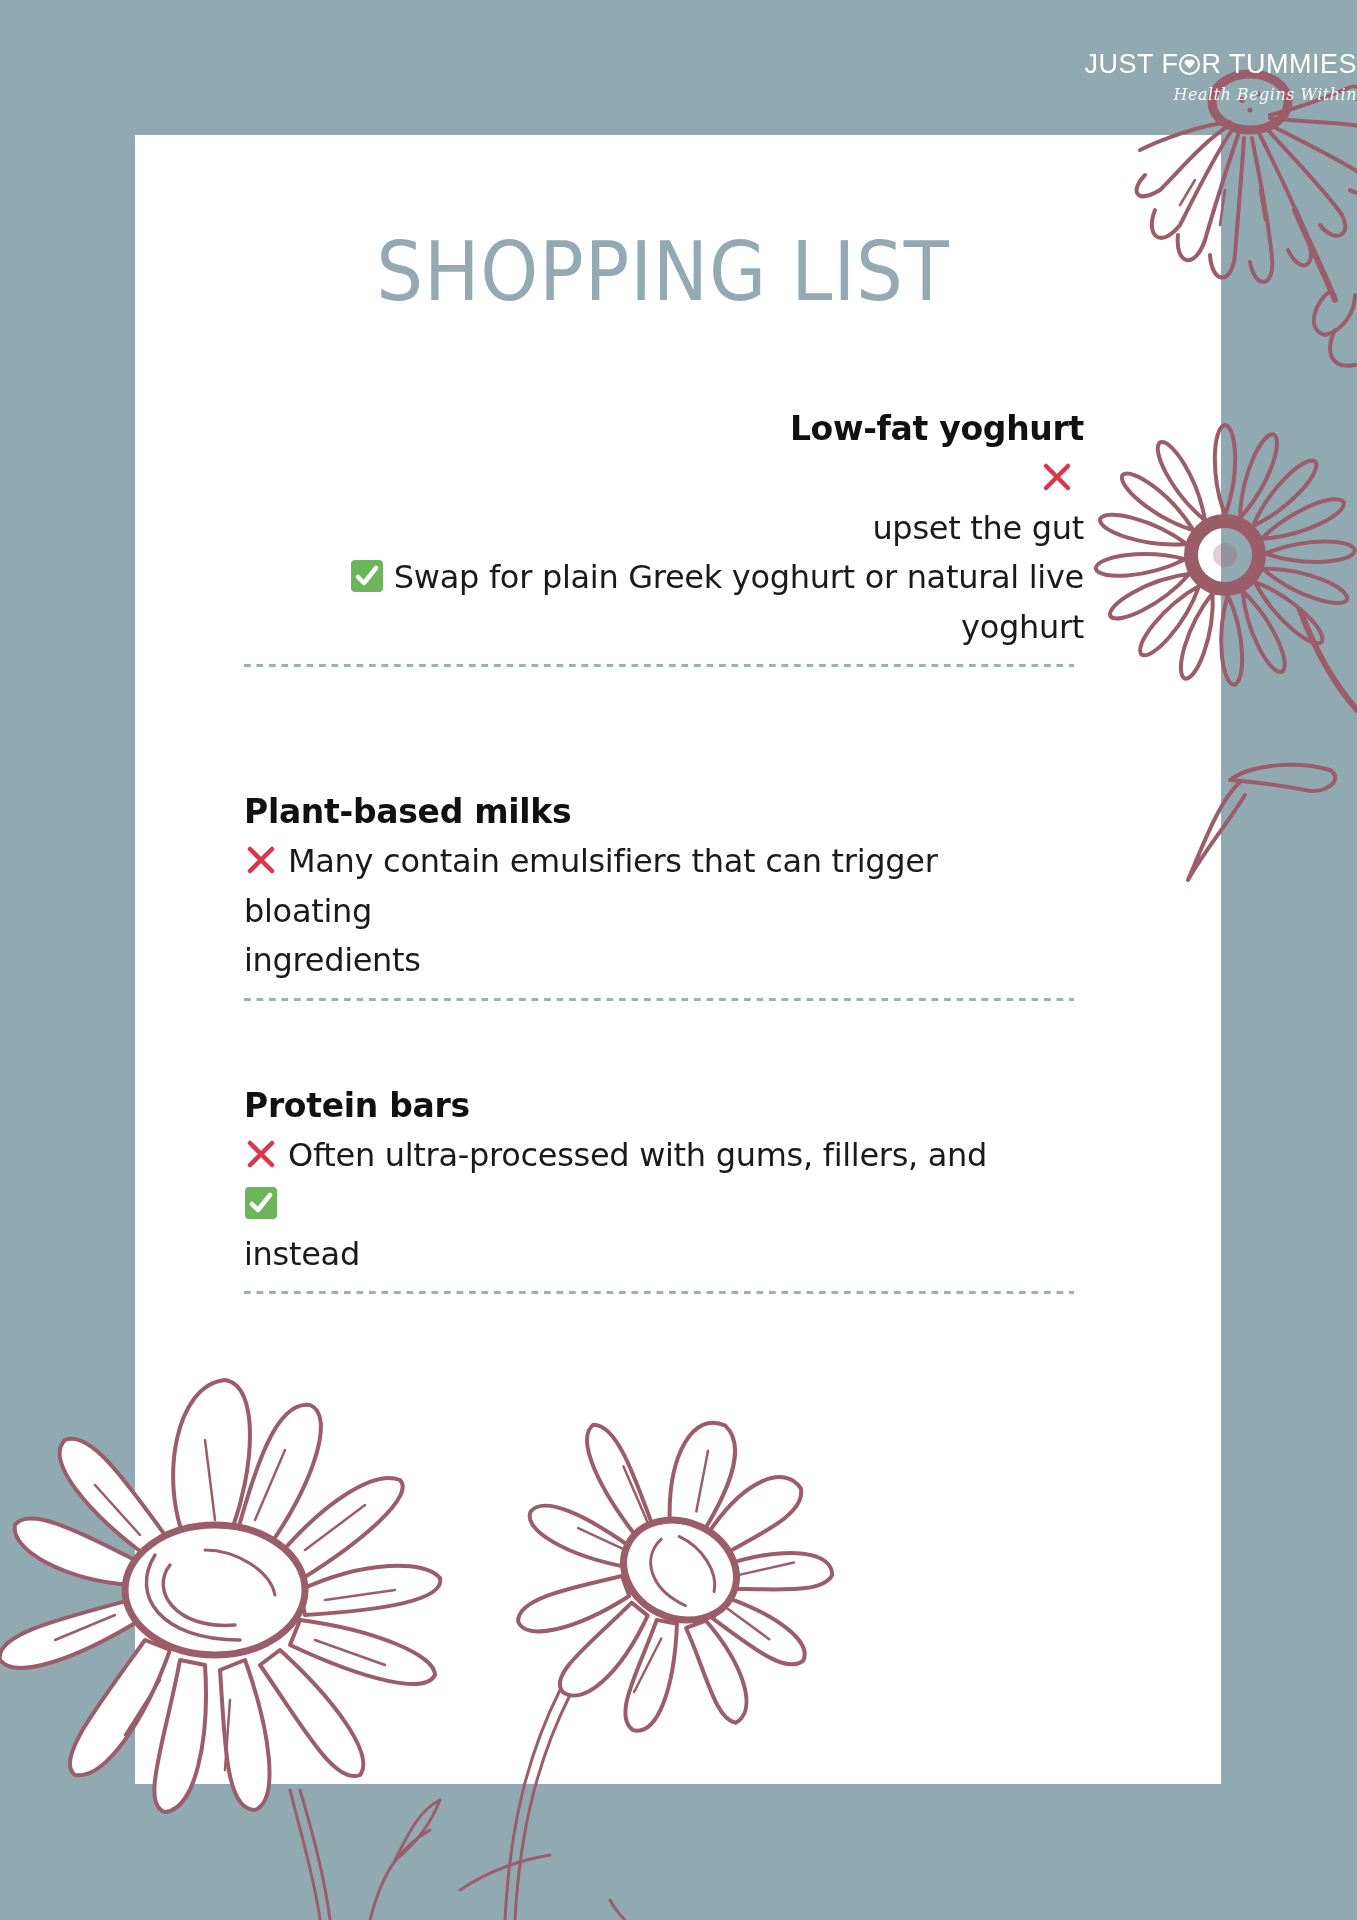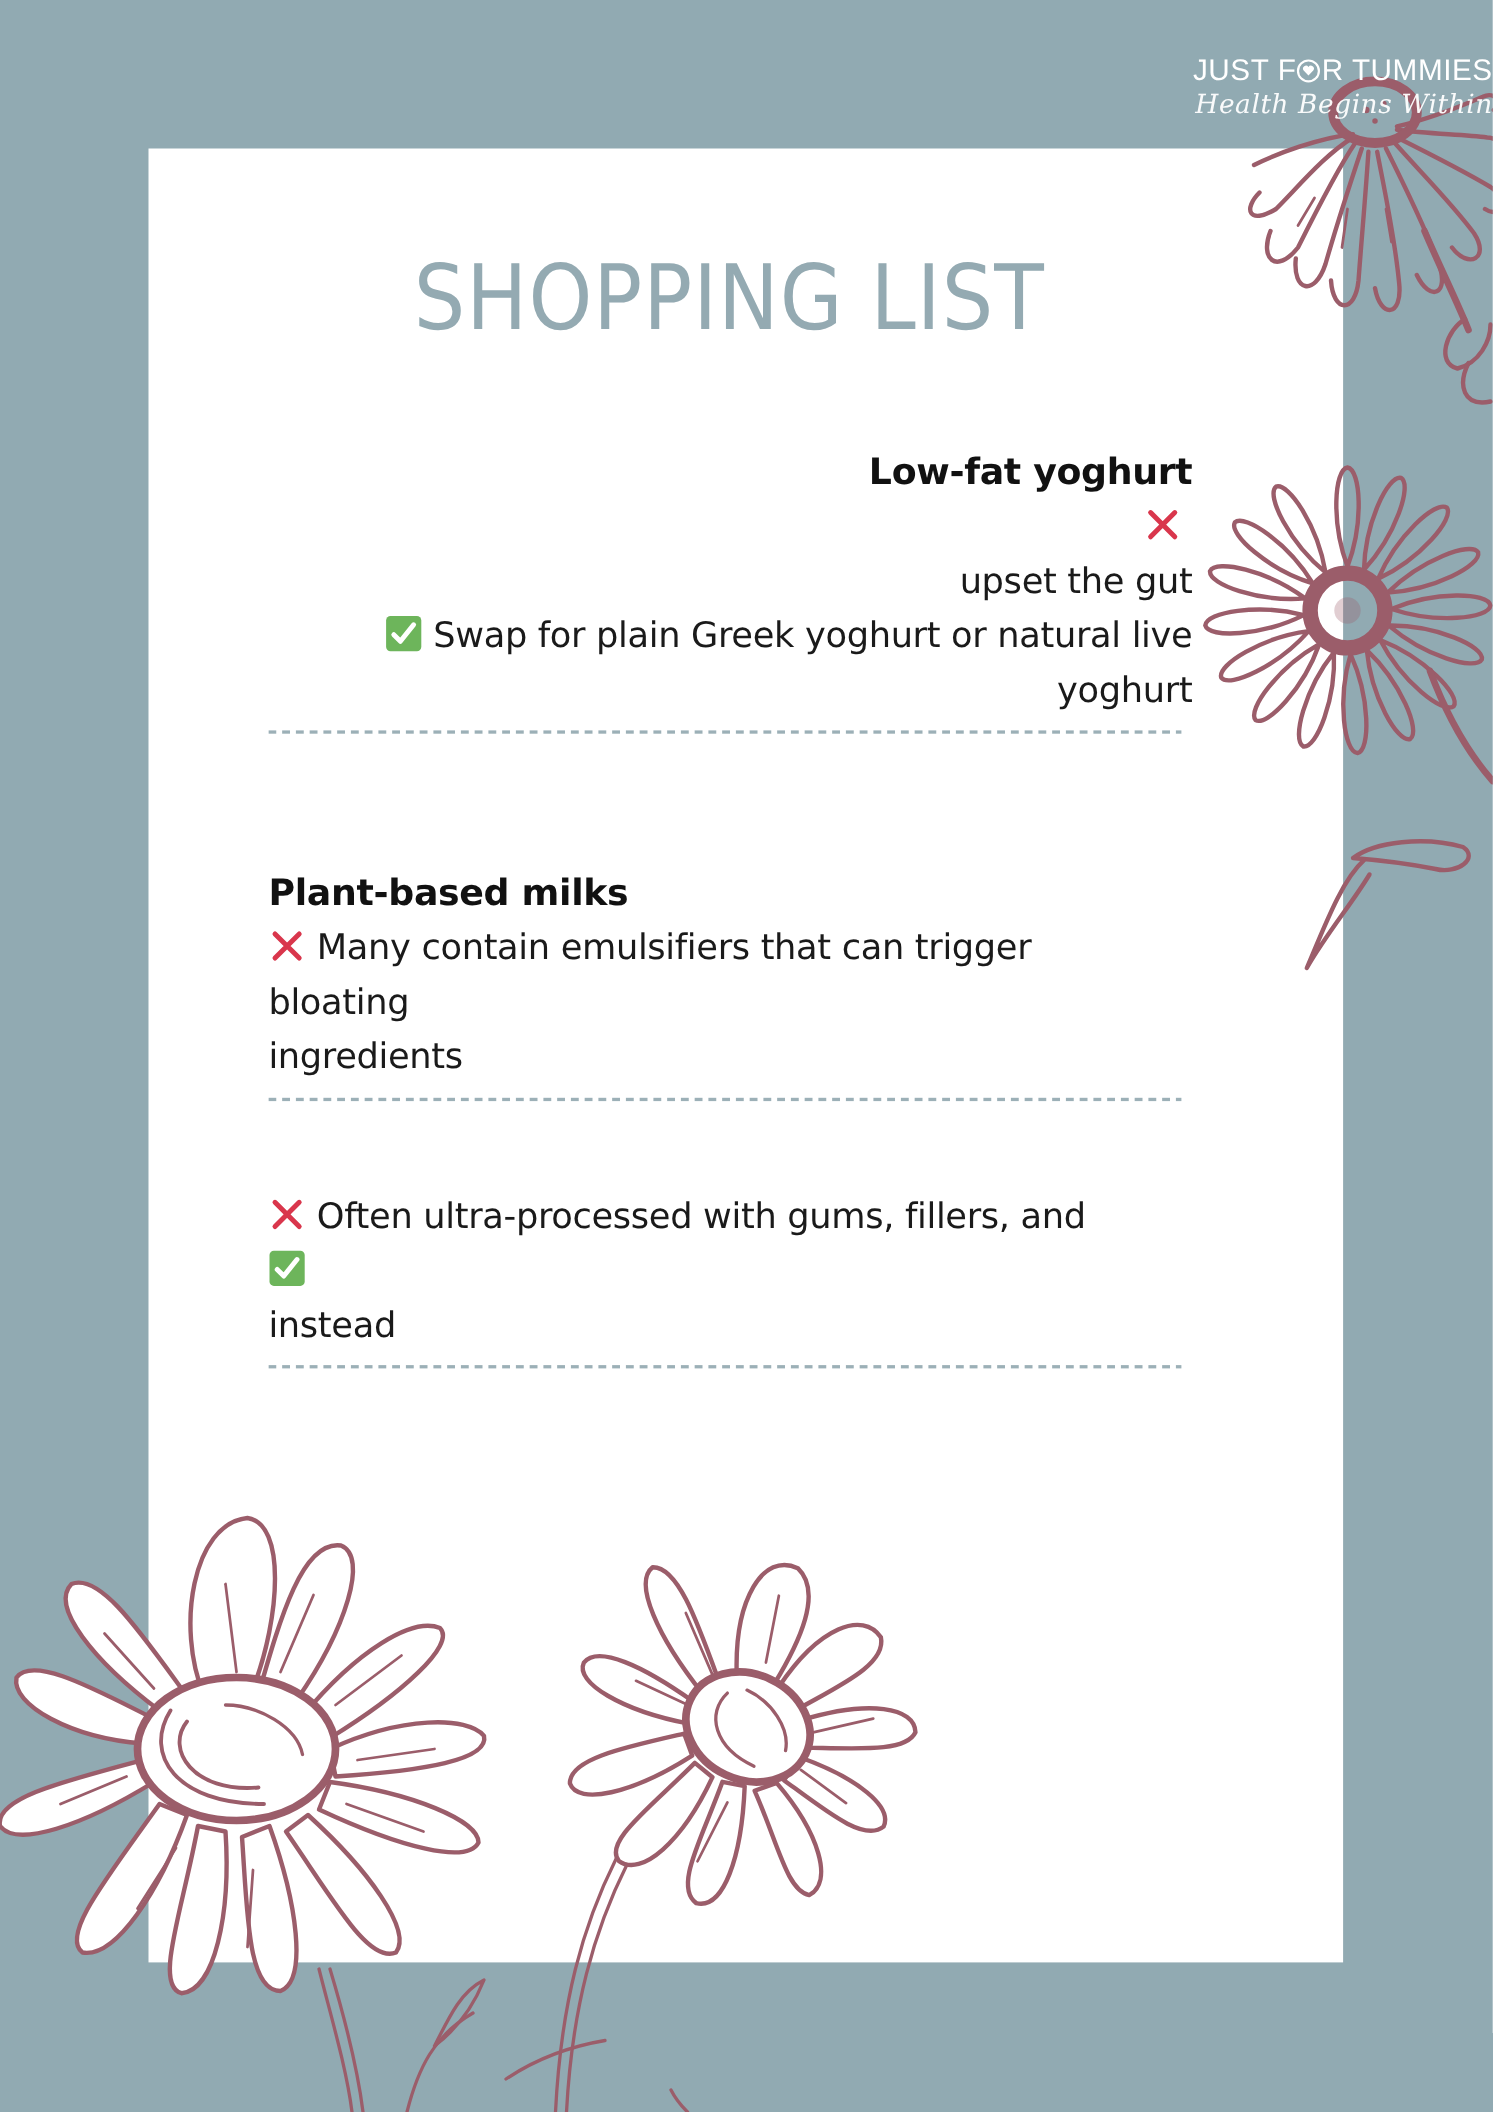--- a/index.html
+++ b/index.html
@@ -5,21 +5,21 @@
   html, body { margin: 0; padding: 0; }
   body {
     width: 1357px; height: 1920px; position: relative; overflow: hidden;
     background: #91aab2;
     font-family: "DejaVu Sans", sans-serif;
   }
   .logo { position: absolute; left: 0; width: 1357px; top: 48px; text-align: right; color: #ffffff; z-index: 5; }
   .logo-name { font-family: "Liberation Sans", sans-serif; font-size: 27px; letter-spacing: 0.5px; line-height: 32px; }
   .logo-heart-o { display: inline-block; width: 21px; height: 21px; border: 2.5px solid #fff; border-radius: 50%; vertical-align: -2px; position: relative; box-sizing: border-box; margin: 0 1px; }
   .logo-heart-o svg { position: absolute; left: 3px; top: 3px; }
-  .logo-tag { font-family: "DejaVu Serif", serif; font-style: italic; font-size: 24px; line-height: 26px; margin-top: 2px; letter-spacing: 0.5px; opacity: 0.95; }
+  .logo-tag { font-family: "DejaVu Serif", serif; font-style: italic; font-size: 16px; line-height: 26px; margin-top: 2px; letter-spacing: 0.5px; opacity: 0.95; }
 
   .card { position: absolute; left: 135px; top: 135px; width: 1086px; height: 1649px; background: #ffffff; z-index: 1; }
 
   .title {
     position: absolute; left: 135px; width: 1056px; top: 222px; text-align: center;
     font-family: "DejaVu Sans", sans-serif; font-size: 82px; line-height: 100px;
     color: #94aab2; letter-spacing: 1px; z-index: 3; transform: scaleX(0.9);
   }
 
   .content { position: absolute; left: 244px; top: 404px; width: 840px; z-index: 3; }
@@ -205,20 +205,21 @@
     <div class="item-heading">Plant-based milks</div>
     <div class="line"><svg class="mark" viewBox="0 0 34 34">
           <path d="M6 6 L28 28 M28 6 L6 28" stroke="#d9364c" stroke-width="4.5" stroke-linecap="round"></path>
         </svg><span>Many contain emulsifiers that can trigger</span></div>
     <div class="line">bloating</div>
     <div class="line">ingredients</div>
     <div class="dash"></div>
   </div>
 
   <div class="section sec3">
+    <div class="item-heading">Protein bars</div>
     <div class="line"><svg class="mark" viewBox="0 0 34 34">
           <path d="M6 6 L28 28 M28 6 L6 28" stroke="#d9364c" stroke-width="4.5" stroke-linecap="round"></path>
         </svg><span>Often ultra-processed with gums, fillers, and</span></div>
     <div class="line"><svg class="mark" viewBox="0 0 34 34">
           <rect x="1" y="1" width="32" height="32" rx="4" fill="#6db55b"></rect>
           <path d="M8 18 L14 24 L26 9" stroke="#fff" stroke-width="4.5" fill="none" stroke-linecap="round" stroke-linejoin="round"></path>
         </svg></div>
     <div class="line">instead</div>
     <div class="dash"></div>
   </div>

